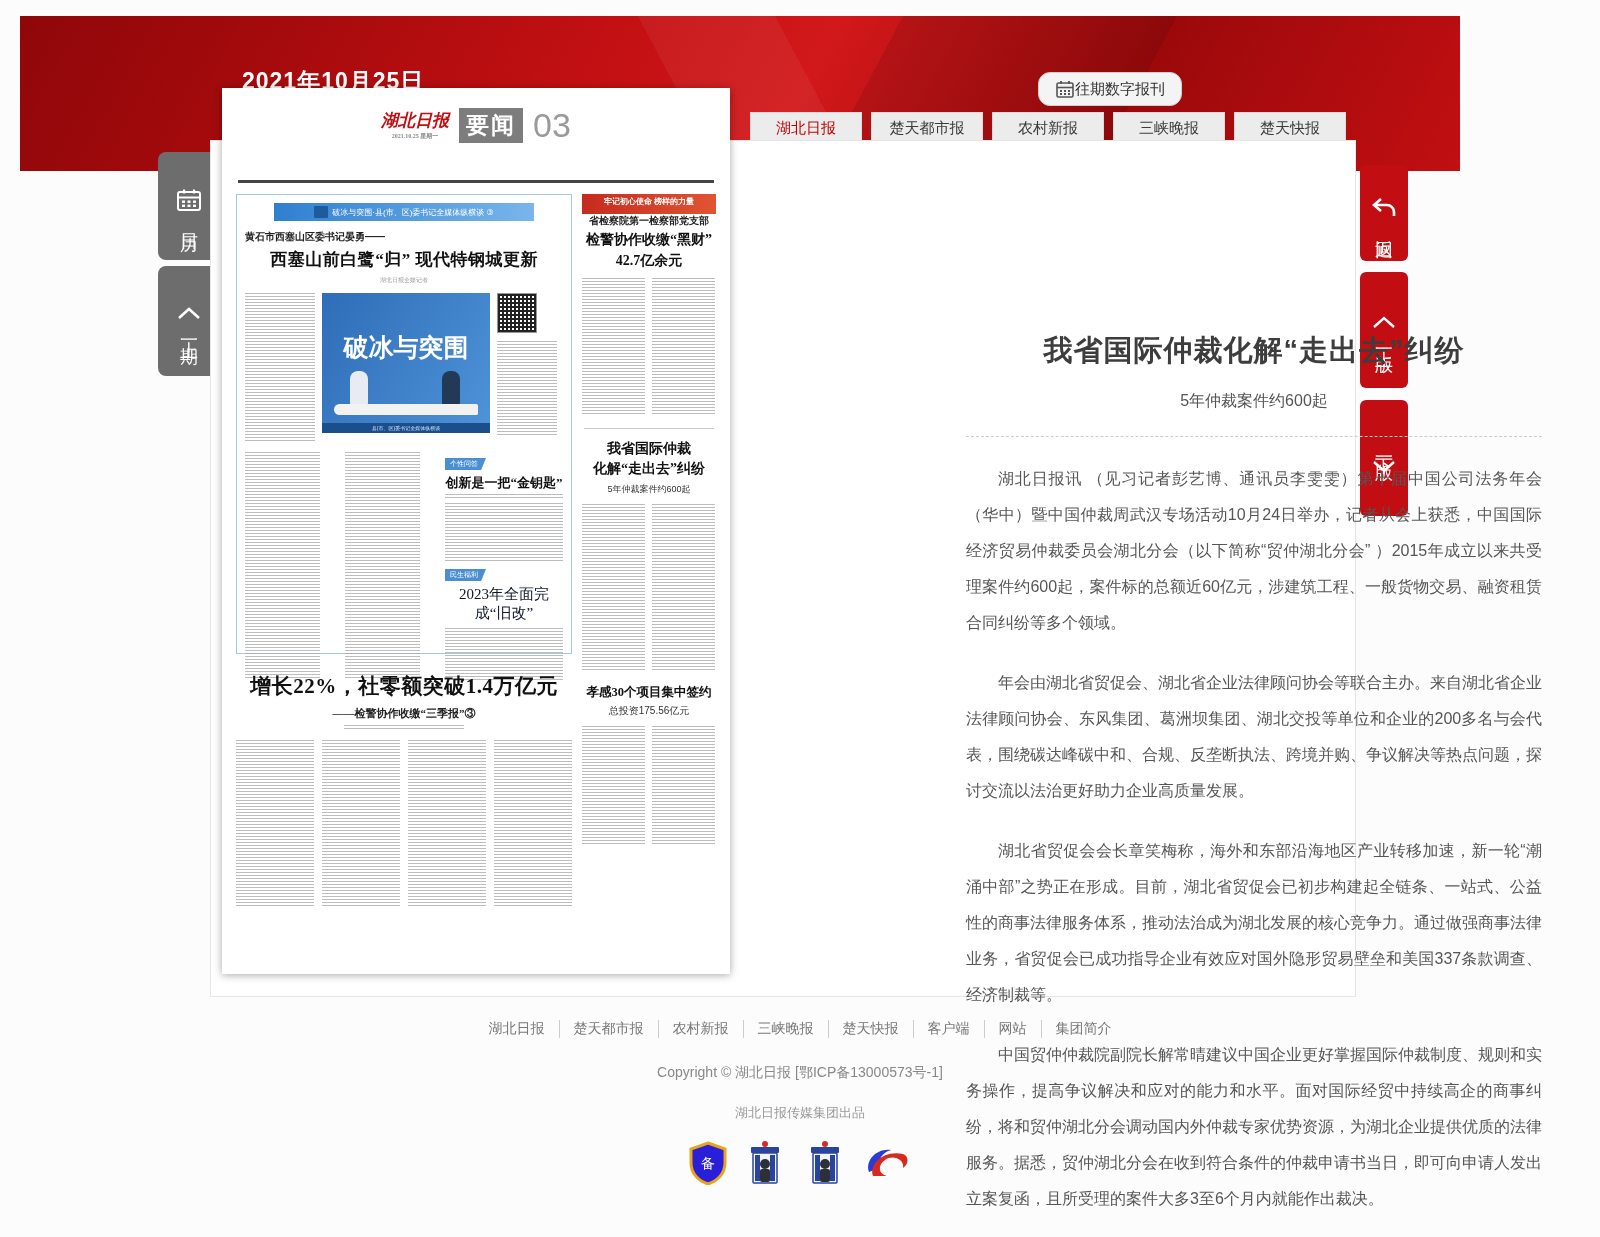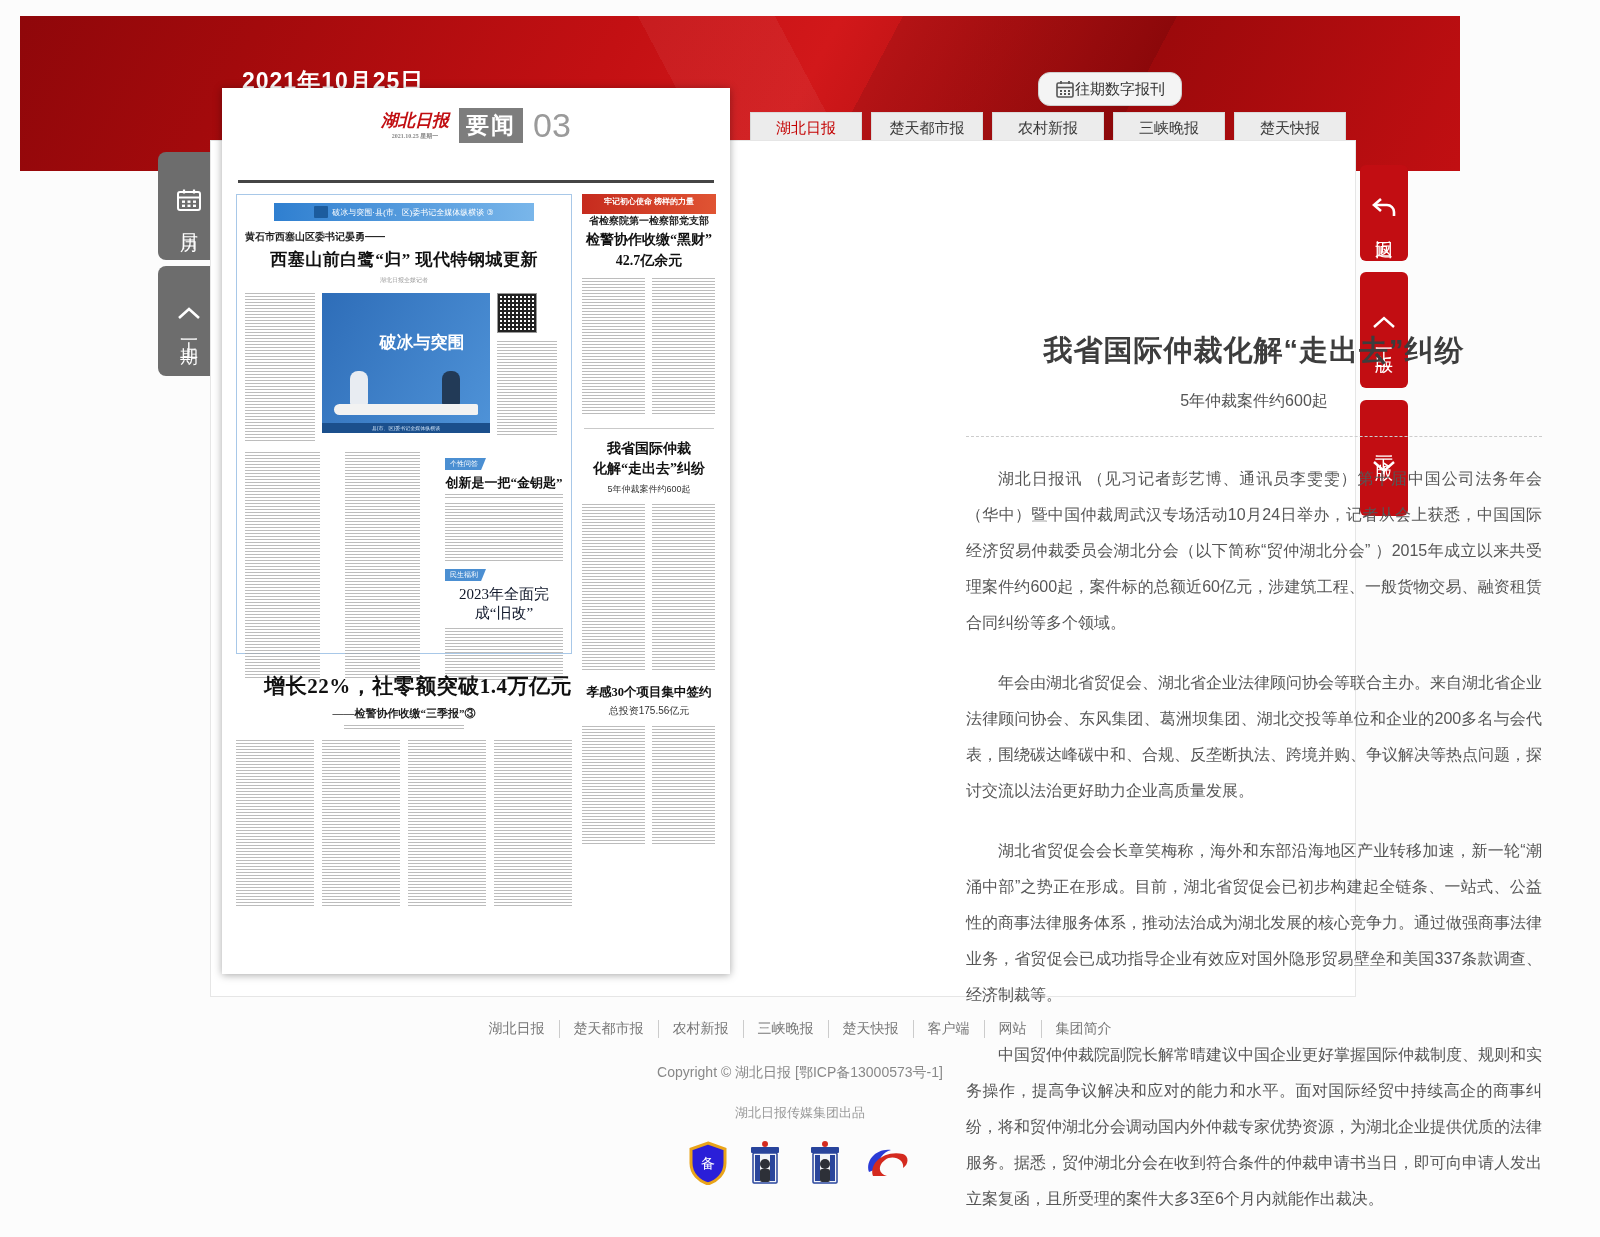--- a/index.html
+++ b/index.html
@@ -61,21 +61,21 @@
 
   .lead-box{position:absolute;left:14px;top:106px;width:336px;height:460px;border:1px solid #a8c8e8;box-sizing:border-box;padding:8px;}
   .lead-banner{margin:0 auto;width:82%;height:18px;background:linear-gradient(90deg,#2f7fd0,#79b6ea);color:#fff;
     font-size:8px;display:flex;align-items:center;justify-content:center;gap:4px;}
   .lead-banner .ph{width:14px;height:12px;background:#1c5c9e;border-radius:1px;}
   .lead-kicker{margin-top:9px;text-align:left;font-size:10px;font-weight:bold;color:#222;}
   .lead-headline{margin-top:4px;text-align:center;font-size:17px;font-weight:bold;color:#111;letter-spacing:.5px;}
   .lead-byline{margin-top:5px;text-align:center;font-size:6px;color:#999;}
   .lead-row1{margin-top:8px;display:flex;gap:7px;}
   .photo{width:168px;height:140px;background:linear-gradient(120deg,#2e6db8,#4f93d8);position:relative;overflow:hidden;flex:none;}
-  .photo-title{position:absolute;left:0;top:38px;width:100%;text-align:center;font-size:17px;font-weight:bold;color:#fff;margin-left:16px;}
+  .photo-title{position:absolute;left:0;top:38px;width:100%;text-align:center;font-size:25px;font-weight:bold;color:#fff;}
   .photo-train{position:absolute;left:12px;bottom:18px;width:144px;height:11px;background:#f2f2f2;border-radius:6px 2px 2px 6px;}
   .photo-band{position:absolute;left:0;bottom:0;width:100%;height:10px;background:#1b4f8c;color:#cfe3f7;font-size:5px;
     display:flex;align-items:center;justify-content:center;}
   .fig{position:absolute;bottom:28px;width:18px;height:34px;border-radius:8px 8px 2px 2px;}
   .fig.a{left:28px;background:#e8ecf2;}
   .fig.b{right:30px;background:#223a57;}
   .qr{width:38px;height:38px;border:1px solid #999;background-image:
       repeating-linear-gradient(0deg,#222 0 2px,transparent 2px 4px),
       repeating-linear-gradient(90deg,#222 0 2px,transparent 2px 4px);}
   .lead-row2{margin-top:9px;display:flex;gap:25px;}
@@ -92,21 +92,21 @@
   .right-kicker{margin-top:0;text-align:center;font-size:10px;font-weight:bold;color:#222;}
   .right-headline{margin-top:3px;text-align:center;font-size:14px;font-weight:bold;color:#111;}
   .cols2{margin-top:8px;display:flex;gap:7px;}
   .thin-hr{margin:12px 2px 10px 2px;border:0;border-top:1px solid #c9c9c9;}
   .feature-t{text-align:center;font-size:14px;font-weight:bold;color:#111;line-height:1.45;}
   .feature-s{margin-top:3px;text-align:center;font-size:9px;color:#333;}
   .xg-t{margin-top:12px;text-align:center;font-size:12.5px;font-weight:bold;color:#111;}
   .xg-s{margin-top:3px;text-align:center;font-size:10px;color:#333;}
 
   .bottom-block{position:absolute;left:14px;top:584px;width:336px;}
-  .bottom-headline{text-align:right;font-size:21px;font-weight:bold;color:#111;letter-spacing:.5px;}
+  .bottom-headline{text-align:center;font-size:21px;font-weight:bold;color:#111;letter-spacing:.5px;}
   .bottom-sub{margin-top:6px;text-align:center;font-size:11px;font-weight:bold;color:#222;}
   .bottom-byline{margin-top:4px;text-align:center;font-size:6px;color:#999;}
   .cols4{margin-top:10px;display:flex;gap:8px;}
 
   
   .footer{position:absolute;left:0;top:1020px;width:1600px;text-align:center;}
   .flinks{display:flex;justify-content:center;align-items:center;font-size:14px;color:#777;}
   .flink{cursor:pointer;padding:0 14px;}
   .flink + .flink{border-left:1px solid #ccc;}
   .fcopy{margin-top:26px;font-size:14px;color:#888;}

